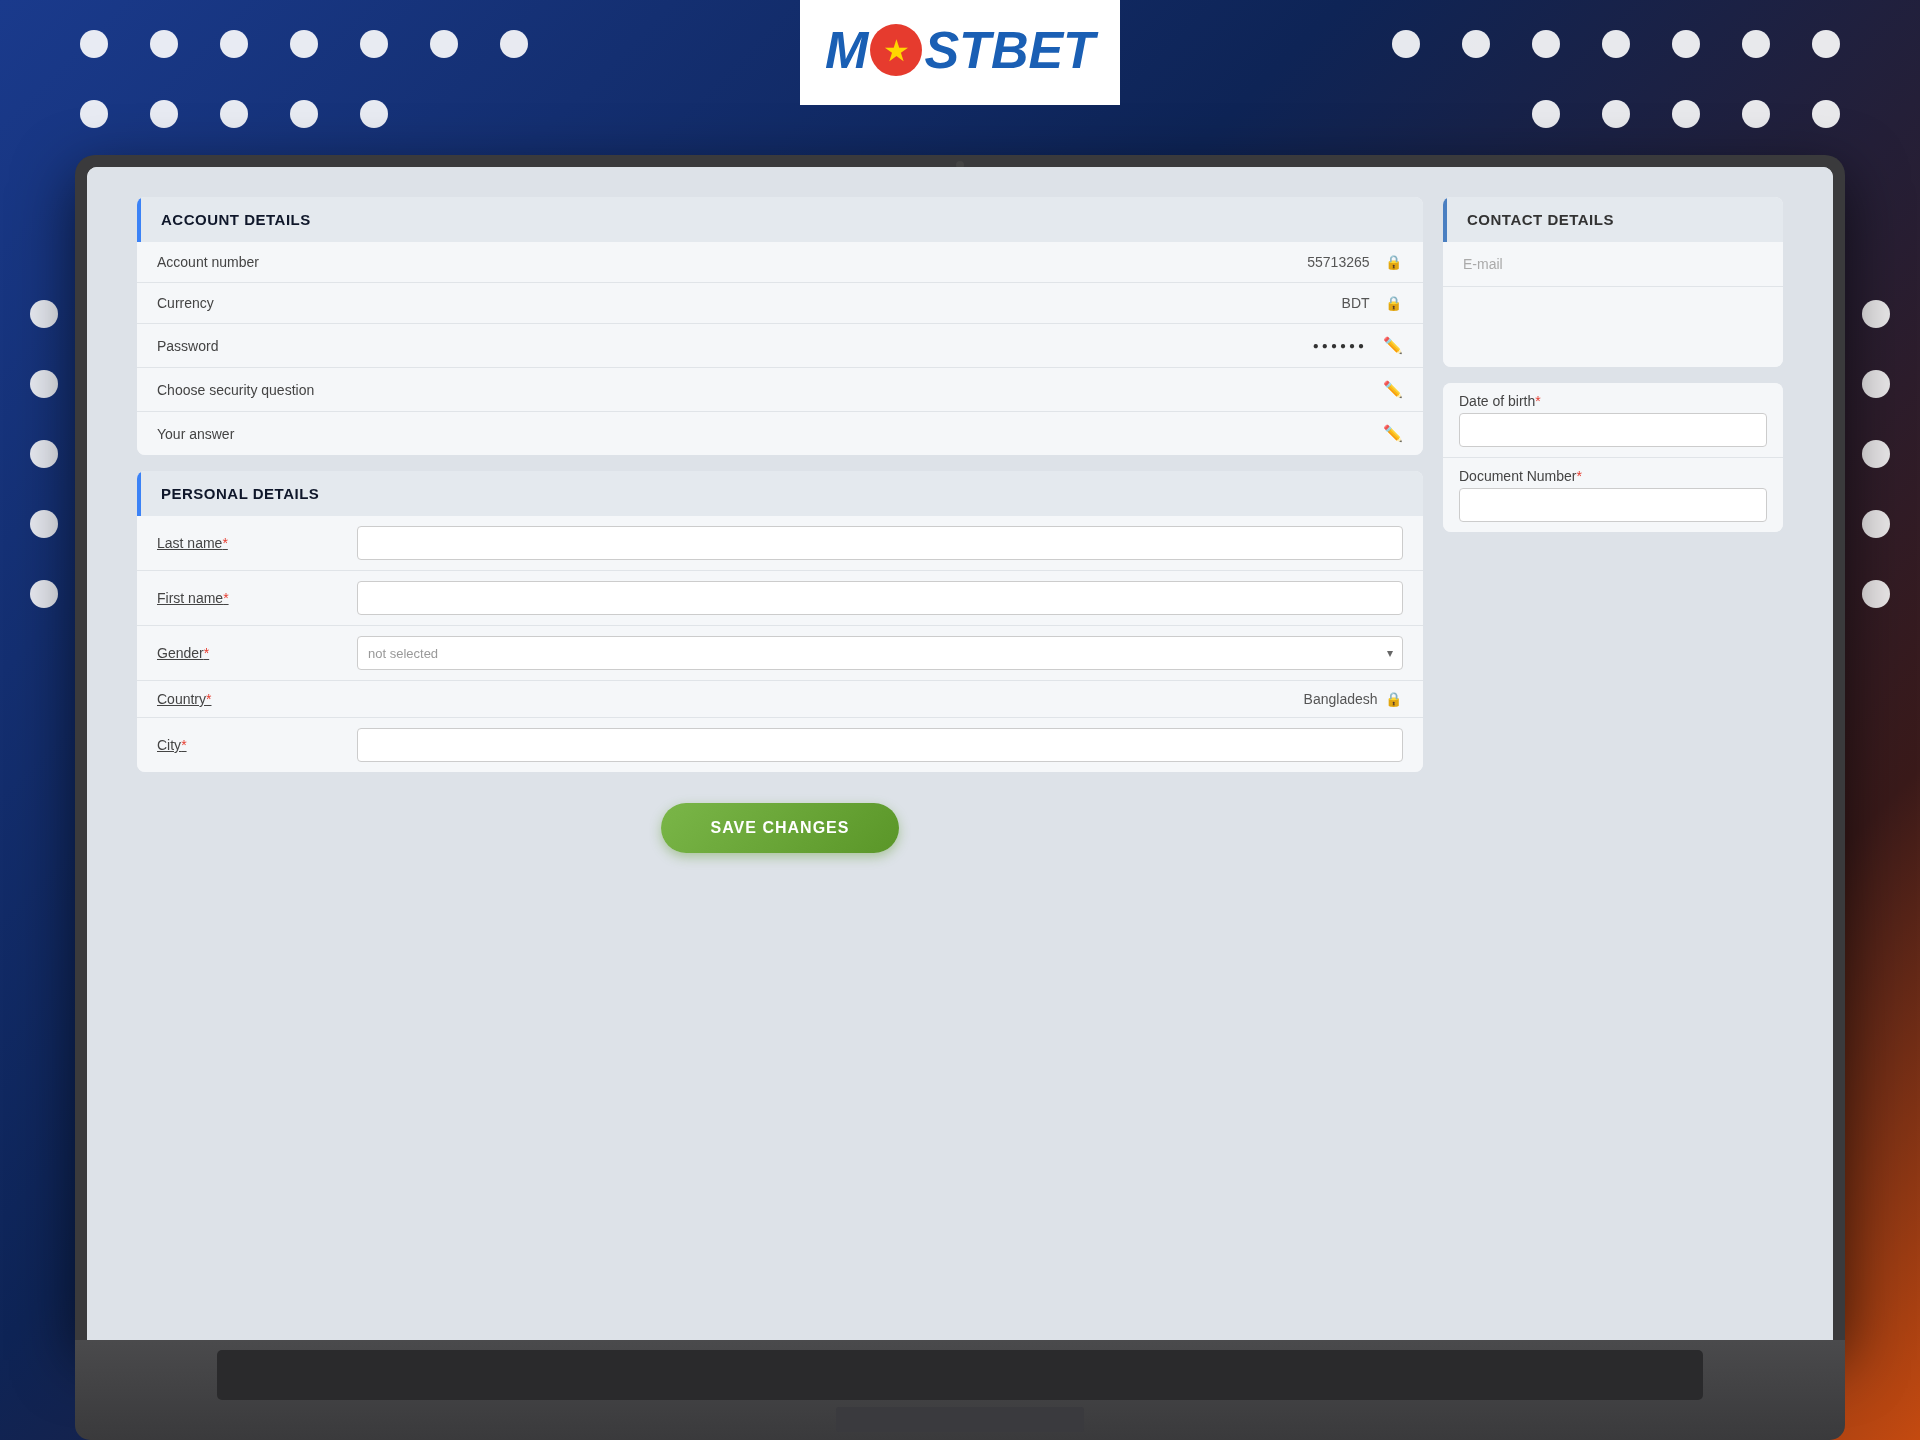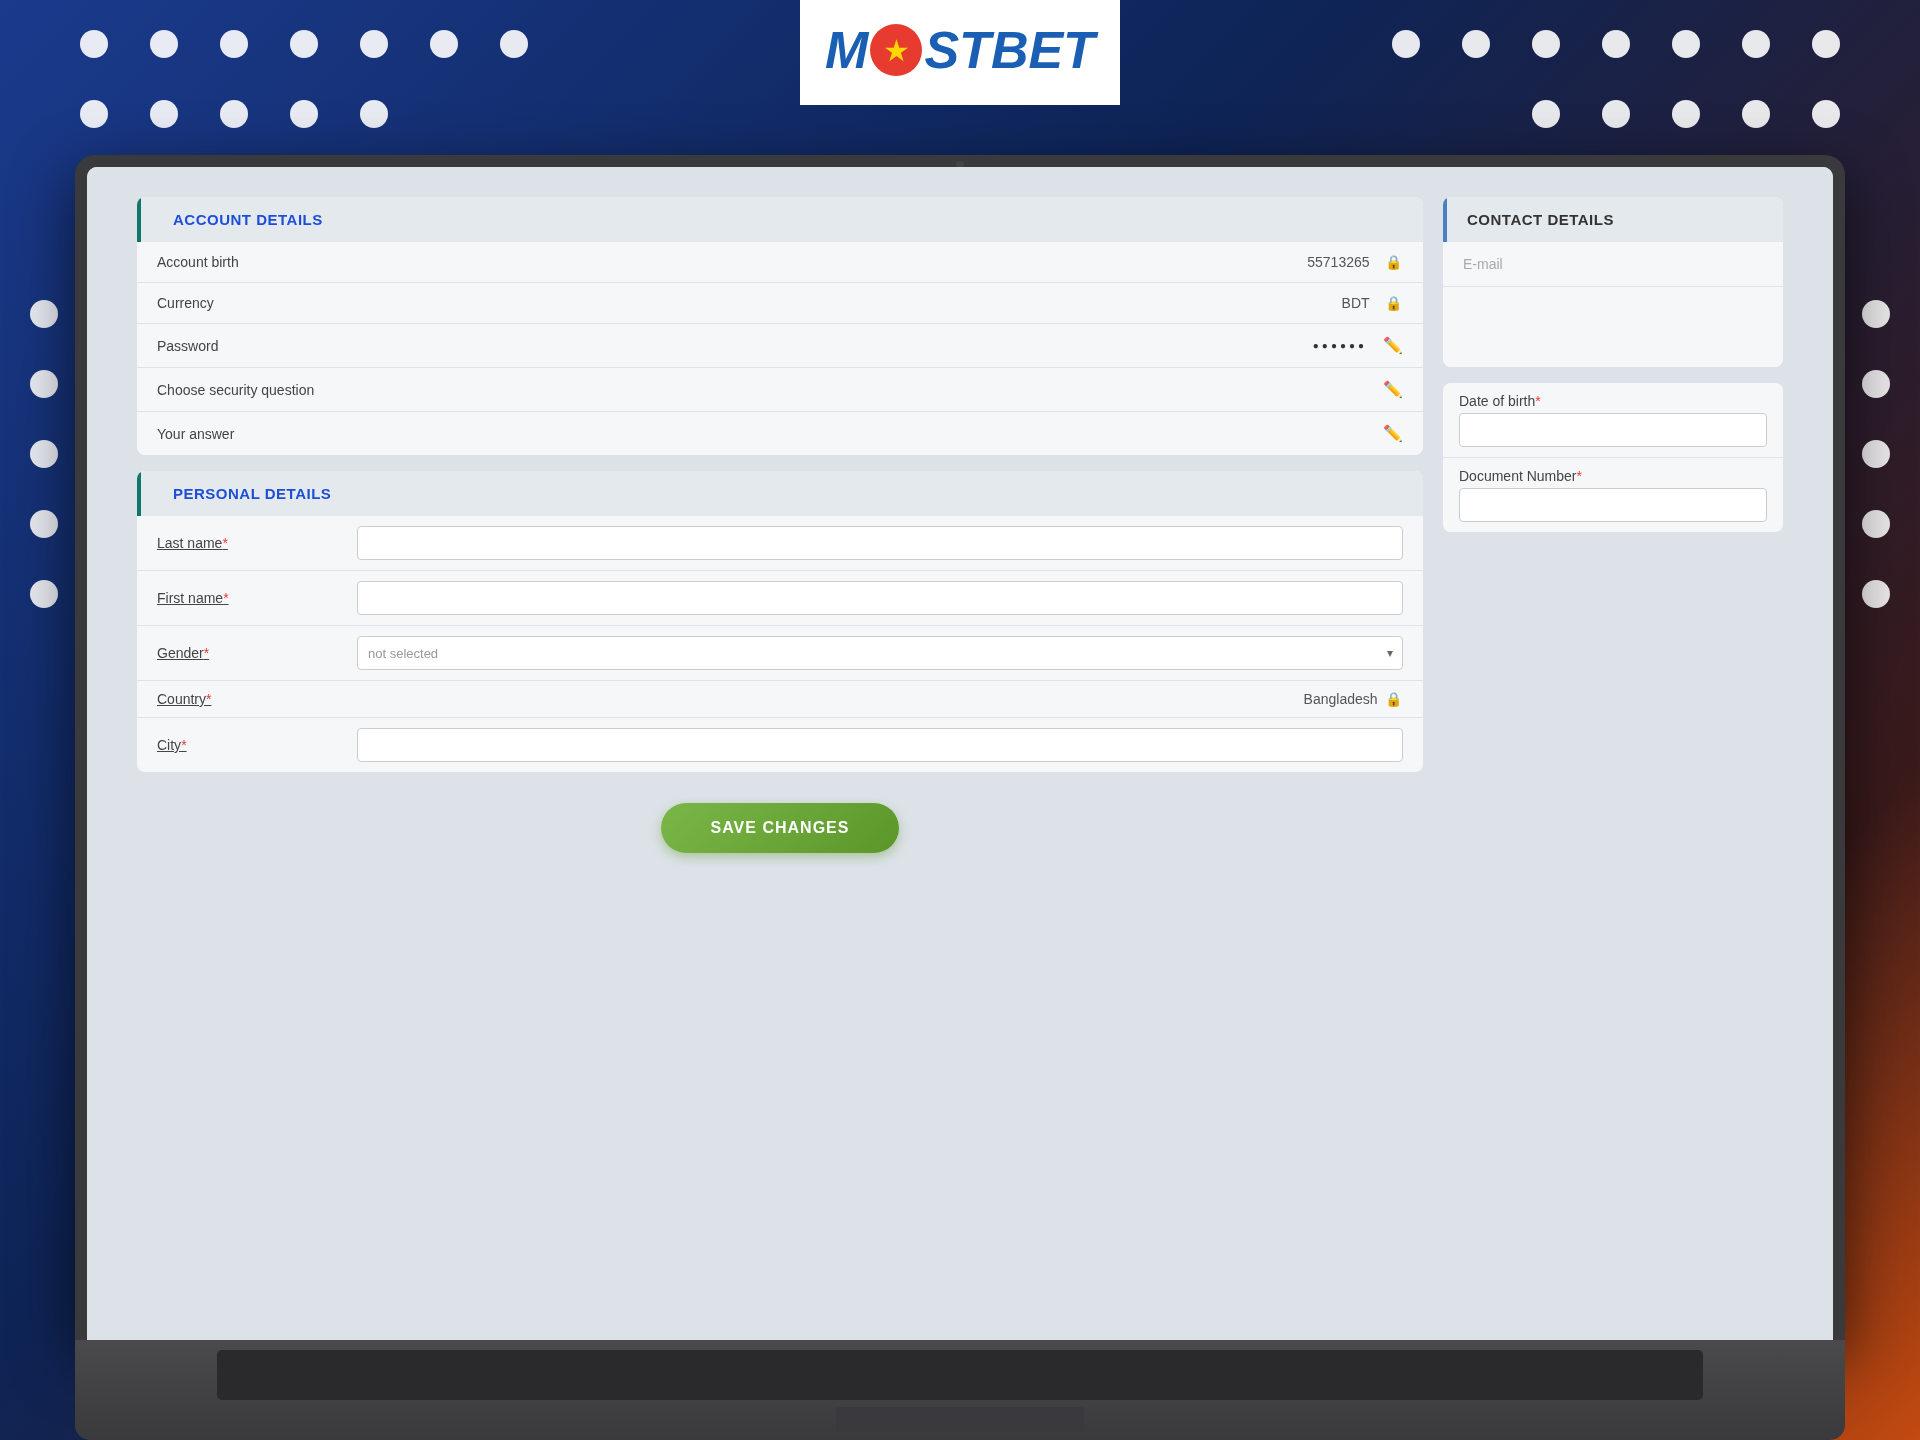--- a/index.html
+++ b/index.html
@@ -118,26 +118,26 @@
 
     .section-box {
       background: #f0f3f6;
       border-radius: 8px;
       overflow: hidden;
       margin-bottom: 16px;
     }
 
     .section-header {
       background: #e4e9ee;
-      padding: 14px 32px;
+      padding: 14px 20px;
       font-size: 15px;
       font-weight: 700;
-      color: #1d4ed8;
+      color: #0f172a;
       letter-spacing: 0.5px;
-      border-left: 4px solid #0f766e;
+      border-left: 4px solid #3b82f6;
     }
 
     .field-row {
       display: flex;
       align-items: center;
       padding: 12px 20px;
       border-bottom: 1px solid #e0e4e8;
       background: #f5f7f9;
     }
 
@@ -432,21 +432,21 @@
       <div class="screen-inner">
 
         <div class="left-panel">
 
           <div class="section-box">
             <div class="section-header">
               <span>ACCOUNT DETAILS</span>
             </div>
 
             <div class="field-row">
-              <div class="field-label">Account birth</div>
+              <div class="field-label">Account number</div>
               <div class="field-value">
                 <span>55713265</span>
                 <span class="lock-icon">🔒</span>
               </div>
             </div>
 
             <div class="field-row">
               <div class="field-label">Currency</div>
               <div class="field-value">
                 <span>BDT</span>

